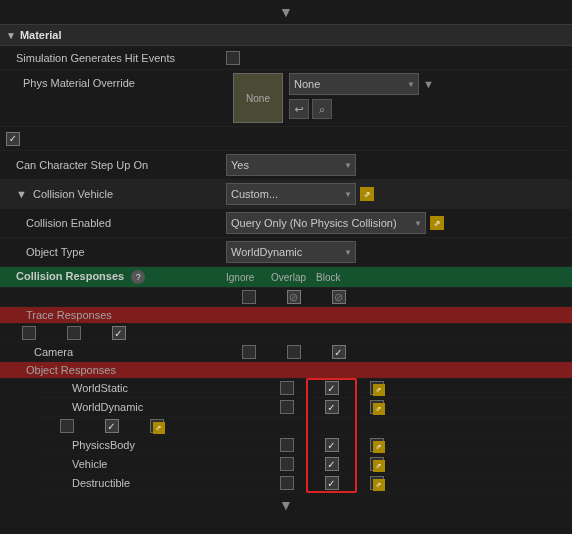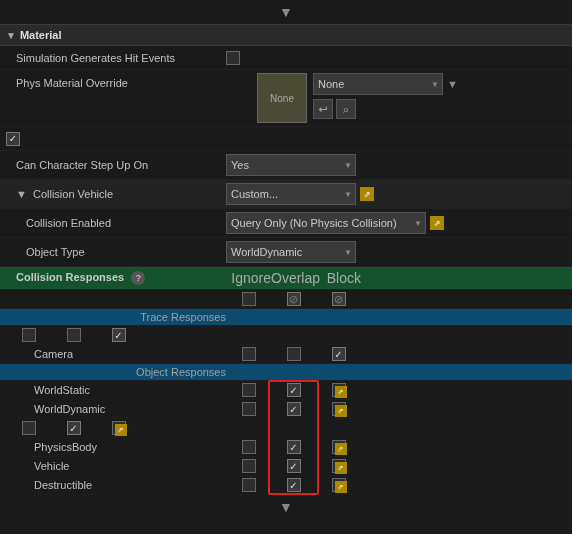--- a/index.html
+++ b/index.html
@@ -99,24 +99,23 @@
       top: 50%;
       transform: translateY(-50%);
       font-size: 8px;
       color: #888;
       pointer-events: none;
     }
 
     .phys-material-row {
       display: flex;
       align-items: flex-start;
-      padding: 3px 6px;
+      padding: 3px 13px;
       min-height: 55px;
       border-bottom: 1px solid #222;
-      gap: 31px;
     }
 
     .phys-label {
       width: 220px;
       flex-shrink: 0;
       color: #c0c0c0;
       padding-left: 10px;
       padding-top: 4px;
     }
 
@@ -182,22 +181,22 @@
       flex-shrink: 0;
     }
 
     .cr-cols {
       display: flex;
       gap: 0;
     }
 
     .cr-col {
       width: 45px;
-      text-align: right;
-      font-size: 14px;
+      text-align: left;
+      font-size: 10px;
       color: #aaa;
     }
 
     .cr-check-row {
       display: flex;
       align-items: center;
       padding: 2px 6px;
       border-bottom: 1px solid #1e1e1e;
     }
 
@@ -244,22 +243,21 @@
       padding-left: 20px;
       font-weight: normal;
       color: #a0a0a0;
     }
 
     .cr-section-row {
       display: flex;
       align-items: center;
       padding: 2px 6px;
       border-bottom: 1px solid #1e1e1e;
-      background: #0c4a6e;
-      text-align: right;
+      background: #7f1d1d;
     }
 
     .question-icon {
       display: inline-flex;
       width: 14px;
       height: 14px;
       border-radius: 50%;
       background: #555;
       color: #ddd;
       font-size: 9px;
@@ -322,20 +320,21 @@
       height: 14px;
       border: 1px solid #666;
       background: #2e2e2e;
       display: inline-flex;
       cursor: pointer;
     }
 
     
     .table-rows-container {
       position: relative;
+      margin-left: 38px;
     }
 
     .red-box-overlap {
       position: absolute;
       border: 2px solid #dd2222;
       pointer-events: none;
       z-index: 10;
       border-radius: 2px;
     }
 

